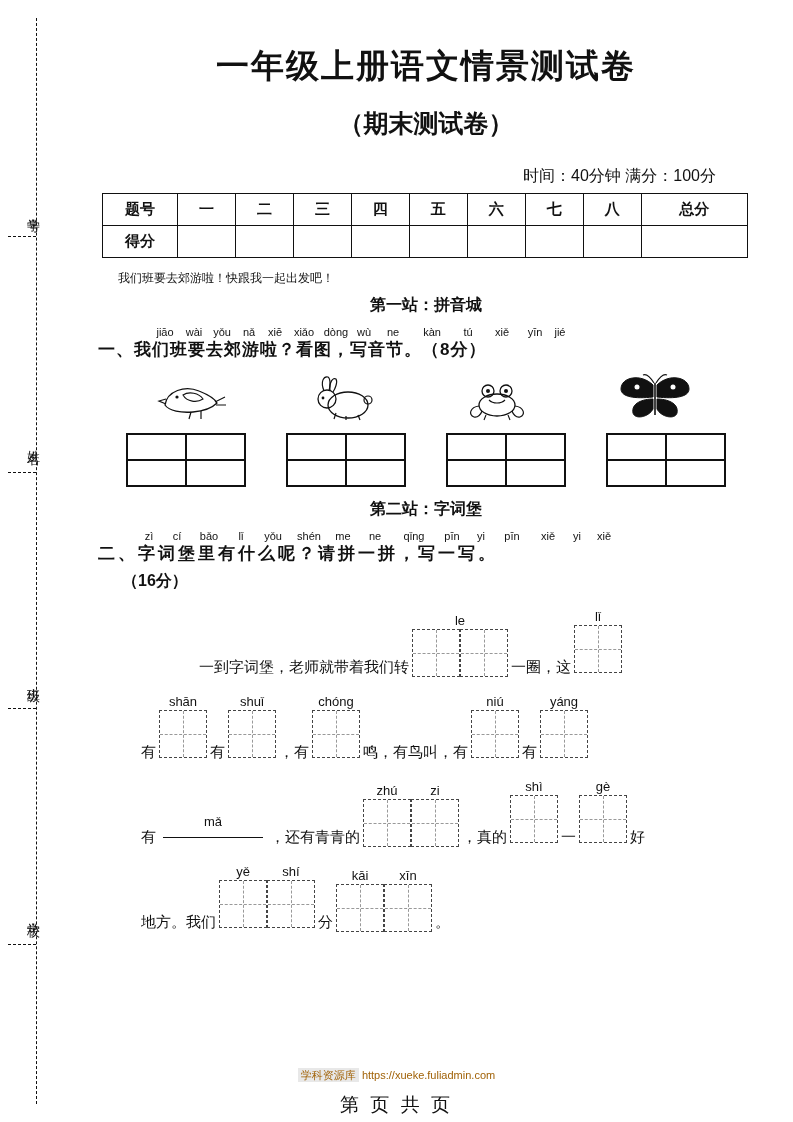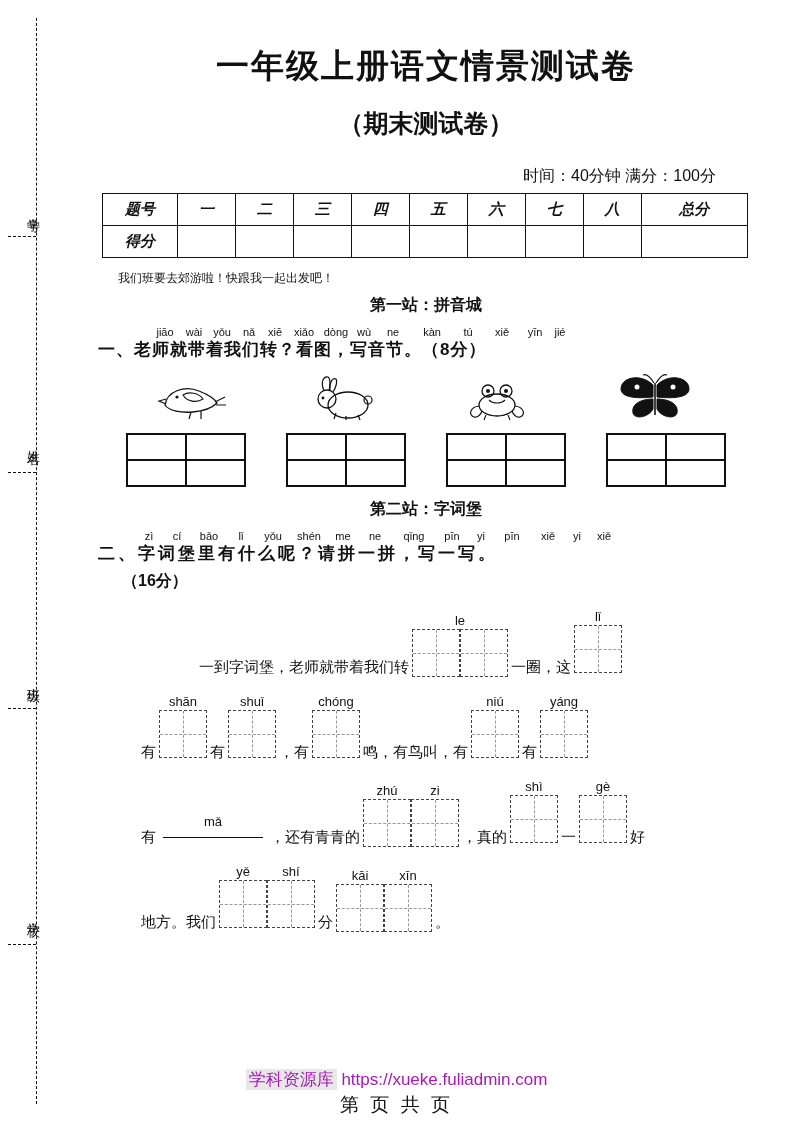--- a/index.html
+++ b/index.html
@@ -84,21 +84,20 @@
     margin-left: 16px;
     width: 646px;
   }
   table.score td {
     border: 1px solid #111;
     height: 29px;
     text-align: center;
     font-size: 15px;
     font-weight: bold;
     font-family: "Liberation Sans", sans-serif;
-    font-style: italic;
   }
   table.score td.label { width: 72px; }
 
   .intro {
     font-size: 12px;
     margin-top: 12px;
     margin-left: 32px;
     font-family: "Liberation Sans", sans-serif;
   }
   .station {
@@ -198,23 +197,23 @@
     height: 1px;
     margin: 0 4px 5px 4px;
   }
   .pts { font-size: 16px; font-weight: bold; font-family: "Liberation Sans", sans-serif; margin-left: 24px; margin-top: 6px;}
 
   .footer-src {
     position: absolute;
     left: 0; right: 0;
     top: 1068px;
     text-align: center;
-    font-size: 17px;
-    font-family: "Liberation Sans", sans-serif;
-    color: #a21caf;
+    font-size: 11px;
+    font-family: "Liberation Sans", sans-serif;
+    color: #a16207;
   }
   .footer-src .tag {
     background: #e8e8e8;
     padding: 1px 3px;
   }
   .footer-page {
     position: absolute;
     left: 0; right: 0;
     top: 1092px;
     text-align: center;
@@ -274,21 +273,21 @@
     </tbody>
       </table>
 
     <div class="intro">我们班要去郊游啦！快跟我一起出发吧！</div>
     <div class="station">第一站：拼音城</div>
 
     <div class="q-wrap">
       <div class="pinyin-row">
         <span style="width:30px">jiāo</span><span style="width:28px">wài</span><span style="width:28px">yǒu</span><span style="width:26px">nǎ</span><span style="width:26px">xiē</span><span style="width:32px">xiǎo</span><span style="width:32px">dòng</span><span style="width:24px">wù</span><span style="width:34px">ne</span><span style="width:44px">kàn</span><span style="width:28px">tú</span><span style="width:40px">xiě</span><span style="width:26px">yīn</span><span style="width:24px">jié</span>
       </div>
-      <div class="q-text">一、老师就带着我们转？看图，写音节。（8分）</div>
+      <div class="q-text">一、我们班要去郊游啦？看图，写音节。（8分）</div>
     </div>
 
     <div class="animals">
       <svg width="70" height="50" viewBox="0 0 70 50">
         <path d="M8 32 C10 18, 28 12, 42 18 C52 22, 58 26, 60 30 C56 34, 48 38, 36 39 C24 40, 12 38, 8 32 Z" fill="none" stroke="#111" stroke-width="1.3"></path>
         <path d="M26 22 C32 18, 42 20, 46 26 C40 30, 30 29, 26 22 Z" fill="none" stroke="#111" stroke-width="1.1"></path>
         <circle cx="20" cy="24" r="1.6" fill="#111"></circle>
         <path d="M9 26 L2 28 L9 31" fill="none" stroke="#111" stroke-width="1.2"></path>
         <path d="M34 39 L32 46 M44 38 L44 46" fill="none" stroke="#111" stroke-width="1.2"></path>
         <path d="M58 29 L68 24 M59 32 L69 32" fill="none" stroke="#111" stroke-width="1.1"></path>

